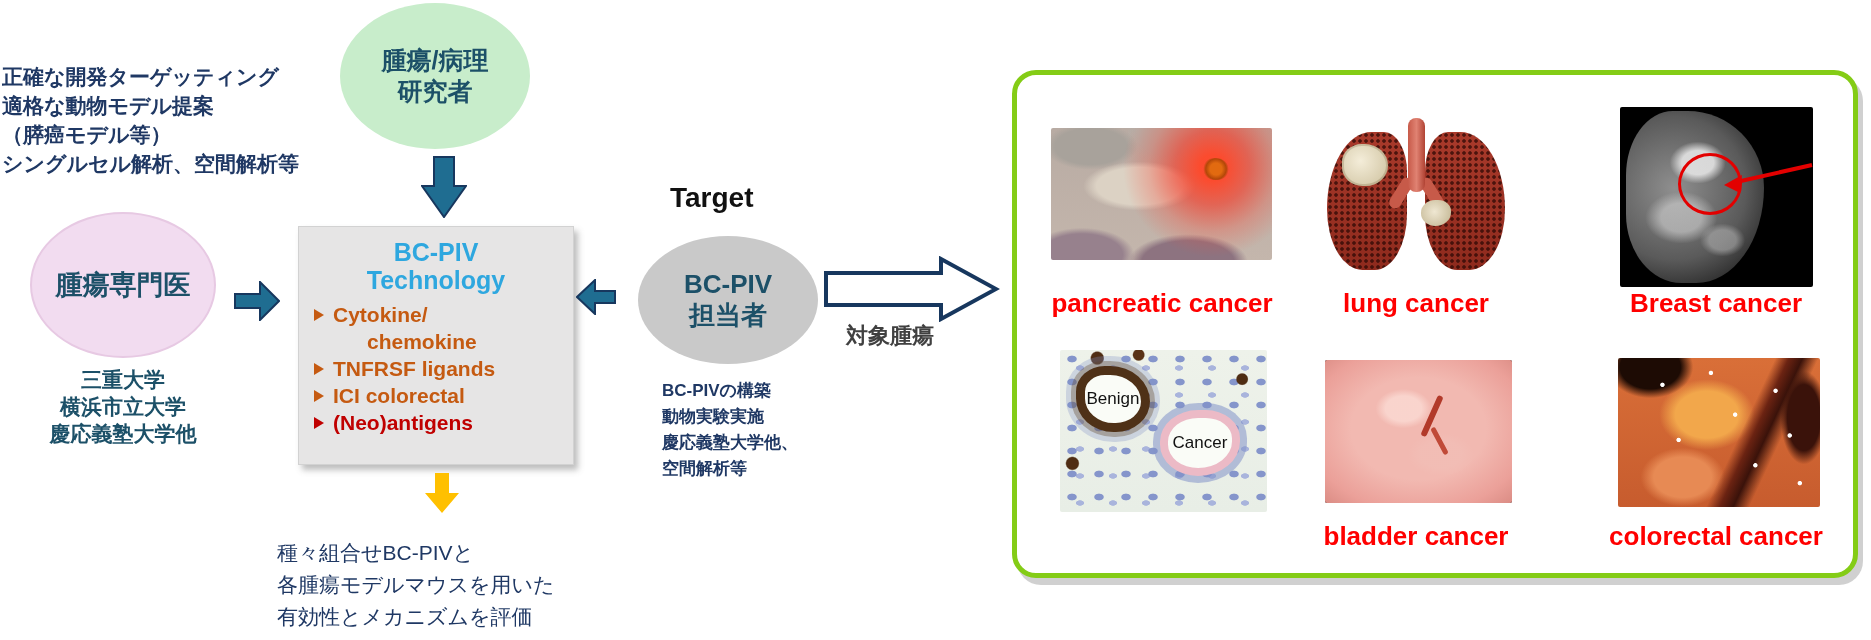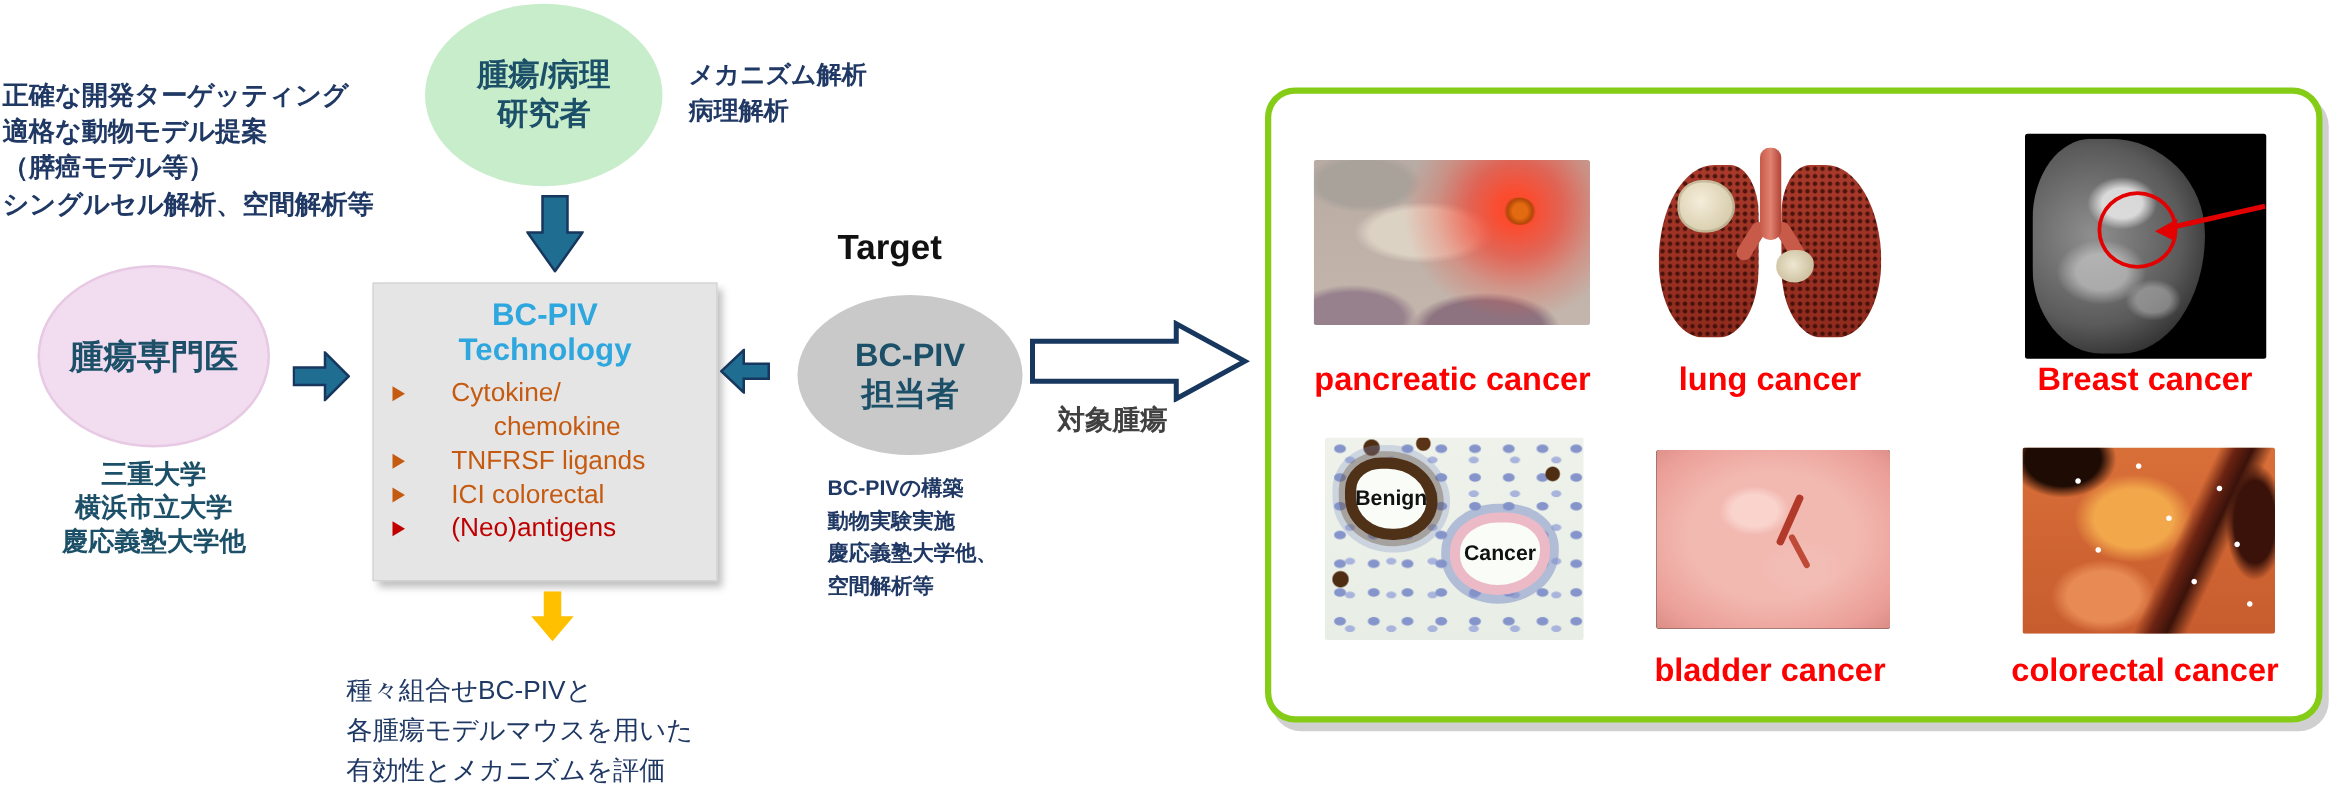--- a/index.html
+++ b/index.html
@@ -23,21 +23,21 @@
   .pink-ellipse{left:30px;top:212px;width:186px;height:146px;background:#F2DCF0;border:2px solid #E7C9E3;font-size:27px;}
   .gray-ellipse{left:638px;top:236px;width:180px;height:128px;background:#C9C9C9;font-size:26px;line-height:31px;}
   
   .tech-box{
     position:absolute;left:298px;top:226px;width:276px;height:239px;
     background:#E6E5E5;border:1px solid #d2d2d2;box-shadow:4px 5px 6px rgba(110,110,110,.45);
     padding-top:11px;
   }
   .box-title{ text-align:center;font-size:25px;line-height:28px;font-weight:700;color:#2EA7DF;}
   .bullets{margin-top:7px;padding-left:13px;}
-  .bullet{display:flex;font-size:21px;line-height:27px;font-weight:400;color:#C55A11;gap:28px;}
+  .bullet{display:flex;font-size:21px;line-height:27px;font-weight:700;color:#C55A11;}
   .bullet.red{color:#C00000;}
   .bullet-marker{width:0;height:0;border-top:6px solid transparent;border-bottom:6px solid transparent;border-left:10px solid currentColor;margin:8px 9px 0 2px;flex:0 0 auto;}
   .bullet-line2{margin-left:34px;}
   
   .flow{position:absolute;}
   
   .panel{
     position:absolute;left:1012px;top:70px;width:846px;height:508px;
     border:5px solid #84cc16;border-radius:24px;background:#fff;
     box-shadow:5px 7px 0 rgba(150,150,150,.45);
@@ -87,21 +87,21 @@
       background-image:
         radial-gradient(circle 9px at 18% 5%, #4F2D13 0 65%, rgba(79,45,19,0) 80%),
         radial-gradient(circle 8px at 38% 3%, #5A3317 0 65%, rgba(90,51,23,0) 80%),
         radial-gradient(circle 8px at 88% 18%, #4F2D13 0 65%, rgba(79,45,19,0) 80%),
         radial-gradient(circle 9px at 6% 70%, #4F2D13 0 65%, rgba(79,45,19,0) 80%),
         radial-gradient(ellipse 7px 5px at 12px 9px, #8595CB 0 60%, rgba(133,149,203,0) 75%),
         radial-gradient(ellipse 6px 4px at 20px 18px, #A9B4DC 0 60%, rgba(169,180,220,0) 75%),
         linear-gradient(#EEF2EA,#E8EEE6);
       background-size:100% 100%,100% 100%,100% 100%,100% 100%,27px 23px,33px 27px,100% 100%;}
   .lumen{position:absolute;background:#FAFCF7;display:flex;align-items:center;justify-content:center;
-      font-size:17px;font-weight:700;color:#111;}
+      font-size:17px;font-weight:400;color:#111;}
   .lumen-benign{left:16px;top:16px;width:74px;height:66px;border:9px solid #4F3117;border-radius:42% 58% 50% 55%;
       box-shadow:0 0 0 5px rgba(95,70,40,.35), 0 0 0 10px rgba(130,145,200,.30);}
   .lumen-cancer{left:100px;top:60px;width:80px;height:66px;border:8px solid #ECBAC6;border-radius:50% 45% 55% 50%;
       box-shadow:0 0 0 7px rgba(130,145,200,.55);}
   
   .art-bladder{left:308px;top:285px;width:187px;height:143px;background:#0c0c0c;}
   .bladder-view{position:absolute;inset:0;
       background:
         radial-gradient(ellipse 40px 28px at 42% 34%, rgba(250,215,208,.9) 0 45%, rgba(250,215,208,0) 70%),
         radial-gradient(ellipse 46px 30px at 62% 66%, rgba(242,190,182,.75) 0 45%, rgba(242,190,182,0) 72%),
@@ -136,24 +136,20 @@
     <div>適格な動物モデル提案</div>
     <div>（膵癌モデル等）</div>
     <div>シングルセル解析、空間解析等</div>
   </div>
 
   <div class="ellipse green-ellipse">
     <div>腫瘍/病理</div>
     <div>研究者</div>
   </div>
 
-  <div class="notes researcher-notes">
-    <div>メカニズム解析</div>
-    <div>病理解析</div>
-  </div>
 
   <svg class="flow" style="left:421px;top:156px;" width="46" height="62" viewBox="0 0 46 62">
     <polygon points="13,1 33,1 33,30 45,30 23,61 1,30 13,30" fill="#1F6D91" stroke="#17375E" stroke-width="2"></polygon>
   </svg>
 
   <div class="ellipse pink-ellipse">
     <div>腫瘍専門医</div>
   </div>
 
   <div class="notes institutions">

